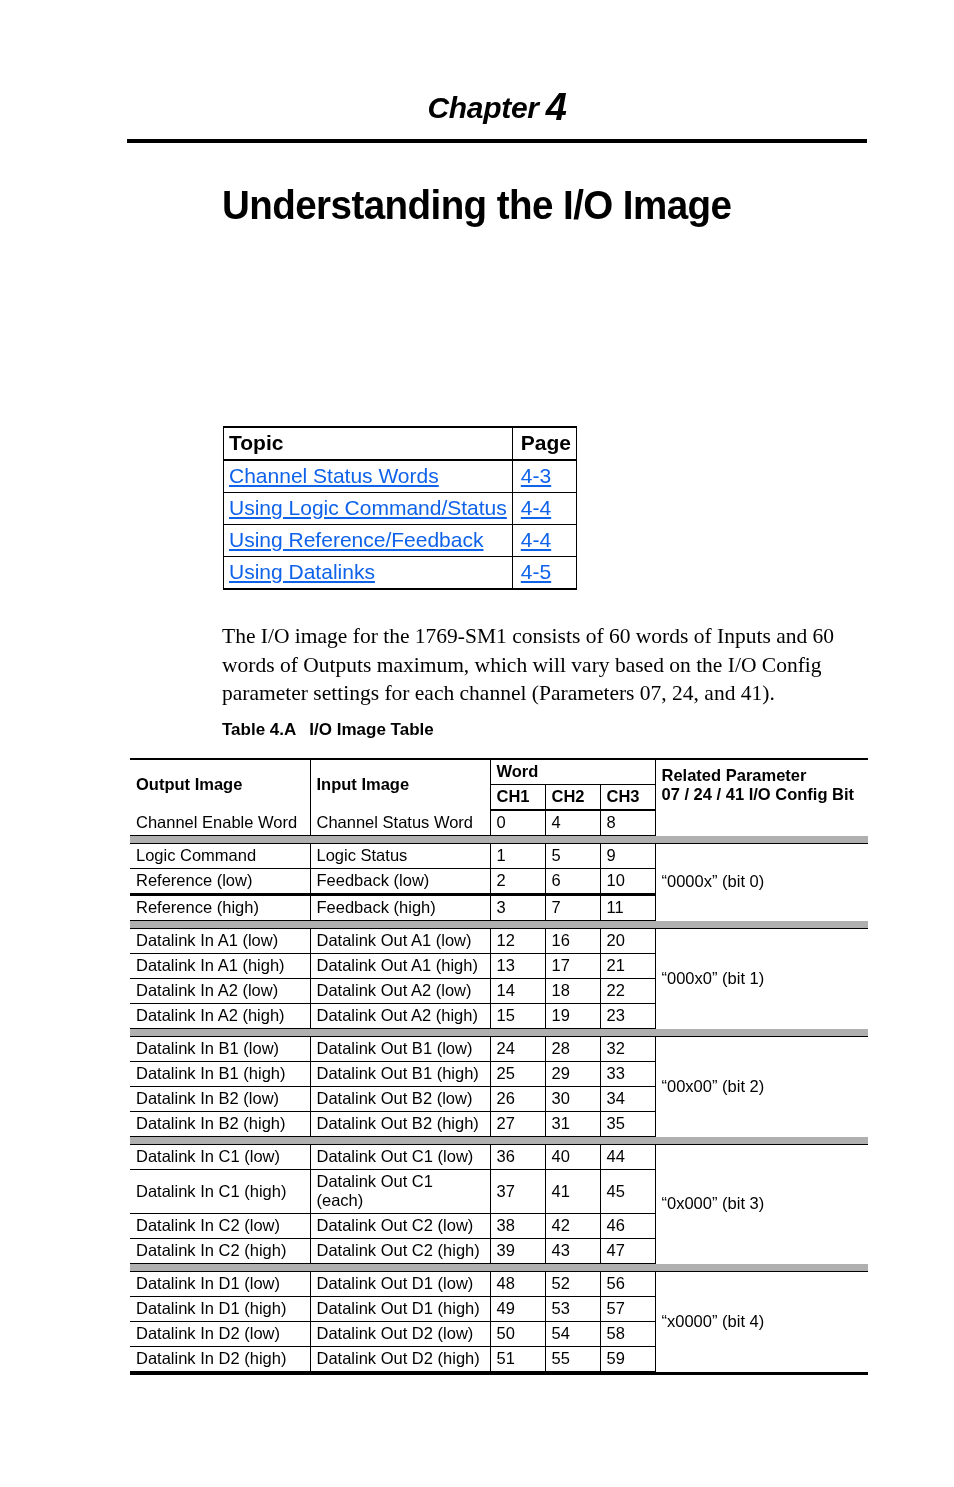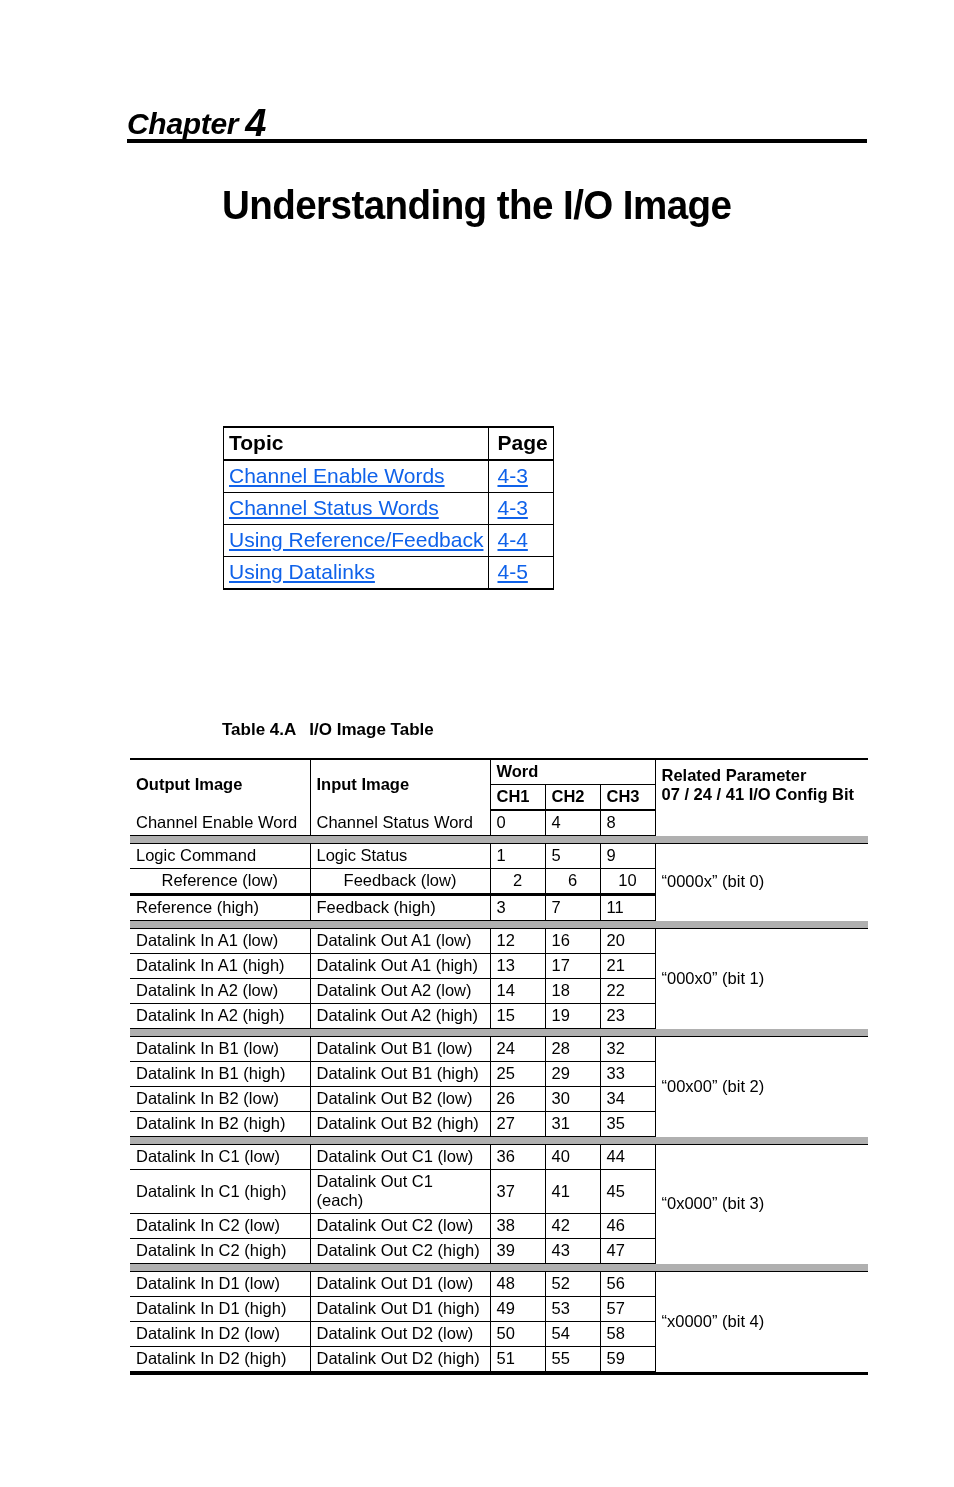--- a/index.html
+++ b/index.html
@@ -18,23 +18,23 @@
 
   .page {
     position: absolute;
     inset: 0;
   }
 
   
   .chapter-line {
     position: absolute;
     left: 127px;
-    top: 100px;
+    top: 84px;
     width: 740px;
-    text-align: left;
+    text-align: center;
     font-family: "Liberation Sans Narrow", "Liberation Sans", sans-serif;
     font-weight: bold;
     font-style: italic;
     font-size: 30px;
     letter-spacing: -0.3px;
     white-space: nowrap;
   }
   .chapter-line .chapter-word {
     font-size: 30px;
   }
@@ -178,21 +178,21 @@
     padding: 0;
     height: 7px;
     border: none;
     background: #ffffff;
   }
   tr.grp-sep td .sepbar {
     height: 7px;
     background: #b0b0b0;
     width: 100%;
   }
-  tr.hardrule td { border-bottom: 3px solid #000 !important; text-align: center; }
+  tr.hardrule td { border-bottom: 3px solid #000 !important; }
   tr.last-row td { border-bottom: none; }
   .io-bottom-rule {
     width: 738px;
     height: 3px;
     background: #000;
   }
 
   
   col.c-out  { width: 180px; }
   col.c-in   { width: 180px; }
@@ -220,38 +220,39 @@
 
   <table class="topic-table">
     <thead>
       <tr>
         <th>Topic</th>
         <th class="col-page">Page</th>
       </tr>
     </thead>
     <tbody id="topic-body">
         <tr>
-          <td><span class="topic-link">Channel Enable Words</span></td>
-          <td class="col-page"><span class="topic-link">4-3</span></td>
-        </tr>
-        <tr>
           <td><span class="topic-link">Channel Status Words</span></td>
           <td class="col-page"><span class="topic-link">4-3</span></td>
+        </tr>
+        <tr>
+          <td><span class="topic-link">Using Logic Command/Status</span></td>
+          <td class="col-page"><span class="topic-link">4-4</span></td>
         </tr>
         <tr>
           <td><span class="topic-link">Using Reference/Feedback</span></td>
           <td class="col-page"><span class="topic-link">4-4</span></td>
         </tr>
         <tr>
           <td><span class="topic-link">Using Datalinks</span></td>
           <td class="col-page"><span class="topic-link">4-5</span></td>
         </tr>
       </tbody>
   </table>
 
+  <div class="para para-second">The I/O image for the 1769-SM1 consists of 60 words of Inputs and 60 words of Outputs maximum, which will vary based on the I/O Config parameter settings for each channel (Parameters 07, 24, and 41).</div>
 
   <div class="table-caption">
     <span>Table 4.A</span><span class="cap-gap"></span><span>I/O Image Table</span>
   </div>
 
   <div class="io-wrap">
     <table class="io">
       <colgroup>
         <col class="c-out">
           <col class="c-in">

